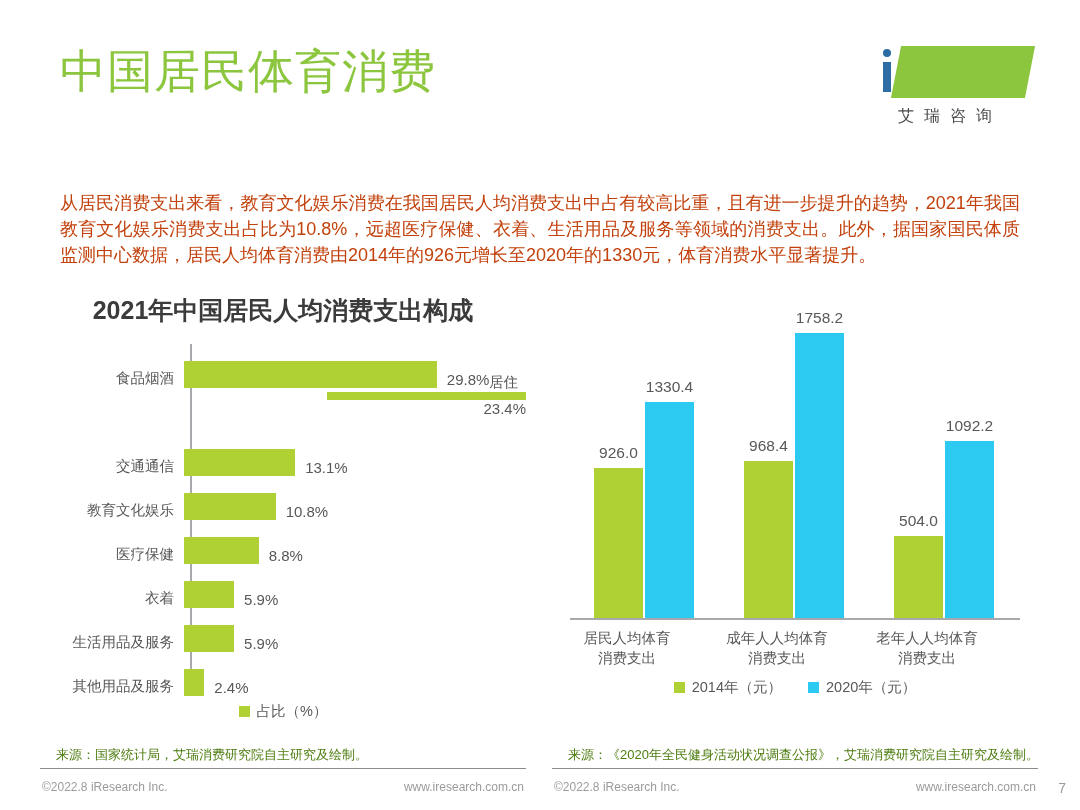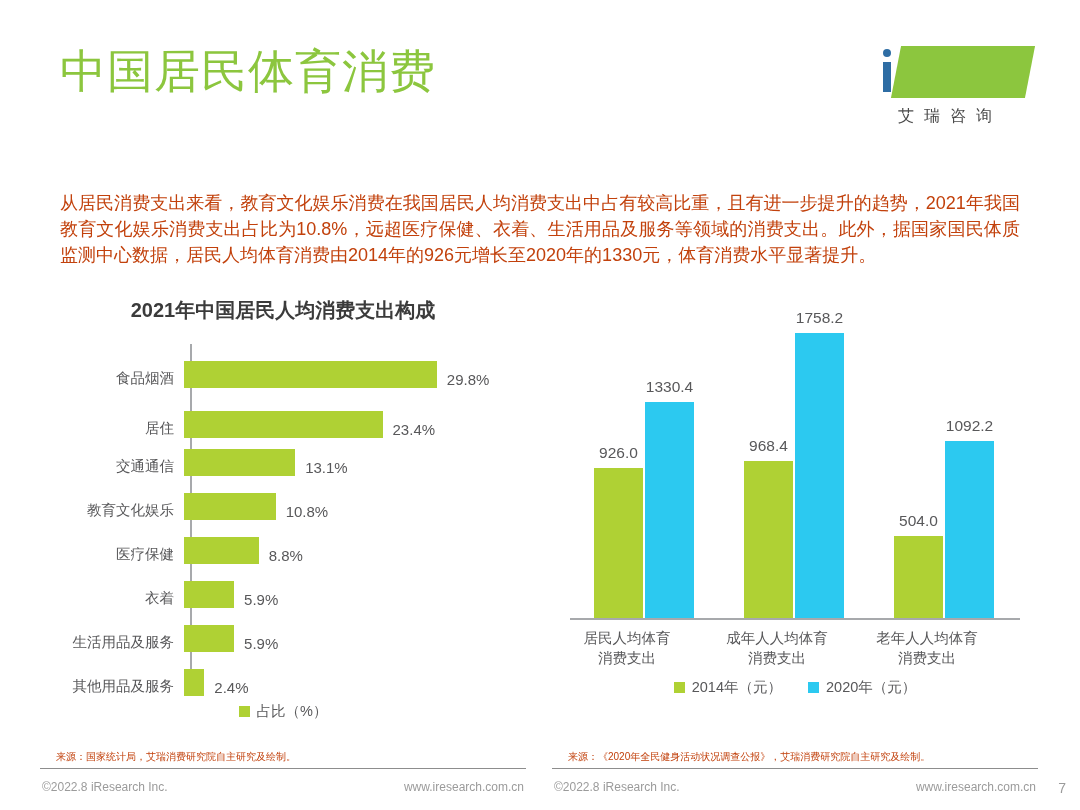--- a/index.html
+++ b/index.html
@@ -98,21 +98,21 @@
   .panel {
     position: absolute;
     top: 292px;
     width: 486px;
     height: 480px;
   }
   .panel-left  { left: 40px; }
   .panel-right { left: 552px; }
 
   .chart-title {
-    font-size: 20px;
+    font-size: 25px;
     font-weight: bold;
     color: #3b3b3b;
     text-align: center;
     margin: 6px 0 0 0;
     line-height: 24px;
   }
 
   
   .hbar-wrap {
     position: relative;
@@ -164,22 +164,22 @@
     color: #58585a;
   }
   .legend-item { display: flex; align-items: center; gap: 7px; }
   .swatch { width: 11px; height: 11px; display: inline-block; }
   .sw-green { background: #AFD134; }
 
   .source {
     position: absolute;
     left: 16px;
     bottom: 8px;
-    font-size: 10px;
-    color: #c2410c;
+    font-size: 13px;
+    color: #4d7c0f;
     white-space: nowrap;
   }
 
   
   .vbar-wrap {
     position: relative;
     margin-top: 18px;
     height: 360px;
   }
   .vbar-plot {
@@ -285,21 +285,21 @@
 <div class="panel panel-left">
   <div class="chart-title">2021年中国居民人均消费支出构成</div>
   <div class="hbar-wrap">
     <div class="hbar-axis"></div>
     <div id="hbar-rows">
         <div class="hbar-row" style="top: 0px;">
           <div class="hbar-label">食品烟酒</div>
           <div class="hbar-bar" style="width: 252.848px; background: rgb(175, 209, 52);"></div>
           <div class="hbar-value">29.8%</div>
         </div>
-        <div class="hbar-row" style="top: 50px;">
+        <div class="hbar-row" style="top: 29px; flex-direction: column;">
           <div class="hbar-label">居住</div>
           <div class="hbar-bar" style="width: 198.545px; background: rgb(175, 209, 52);"></div>
           <div class="hbar-value">23.4%</div>
         </div>
         <div class="hbar-row" style="top: 88px;">
           <div class="hbar-label">交通通信</div>
           <div class="hbar-bar" style="width: 111.152px; background: rgb(175, 209, 52);"></div>
           <div class="hbar-value">13.1%</div>
         </div>
         <div class="hbar-row" style="top: 132px;">

